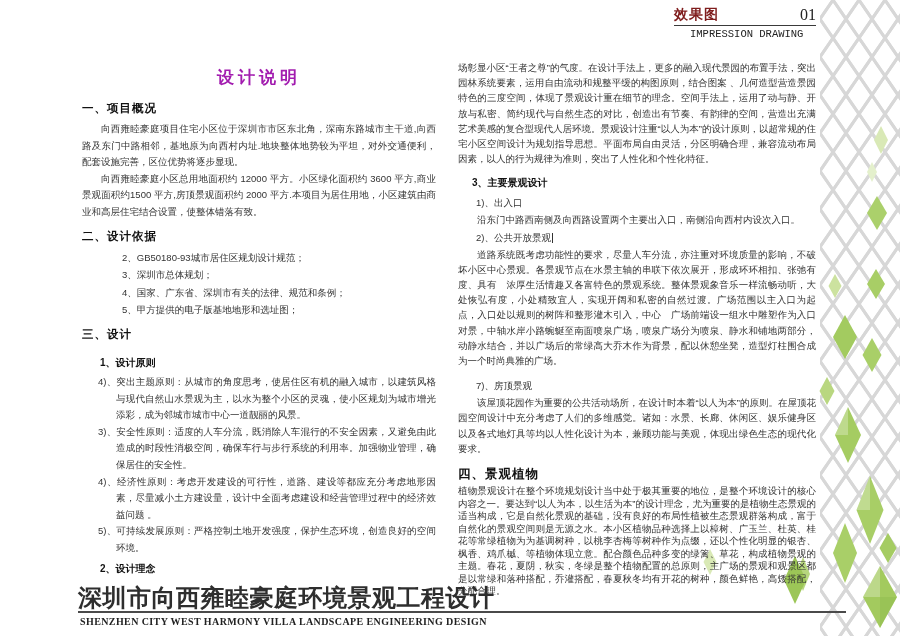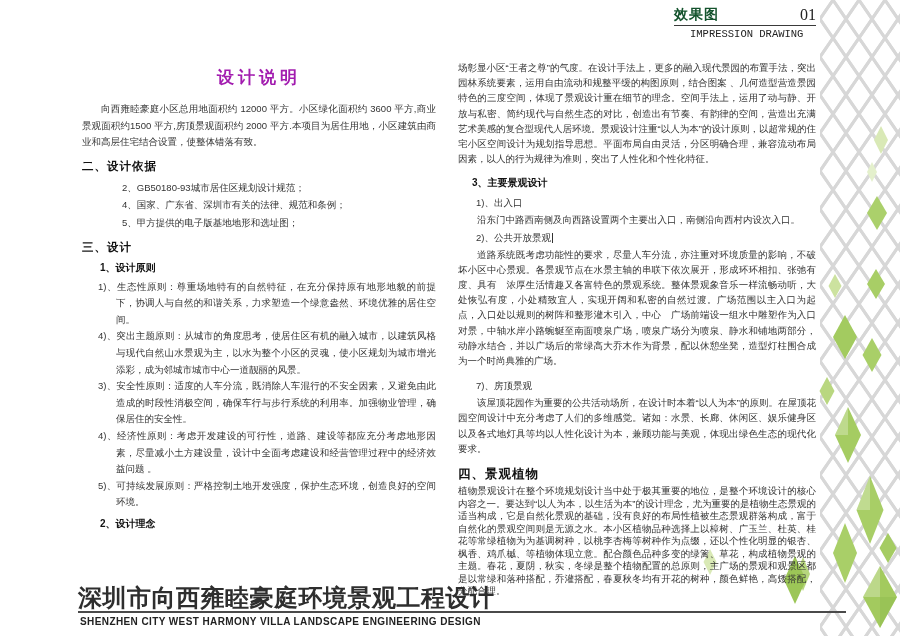--- a/index.html
+++ b/index.html
@@ -5,21 +5,21 @@
   html,body{margin:0;padding:0;background:#888;}
   #page{
     position:relative;width:900px;height:636px;background:#ffffff;
     font-family:"Liberation Sans","DejaVu Sans",sans-serif;color:#333;
     overflow:hidden;margin:0 auto;
   }
   
   .hdr{position:absolute;left:674px;top:6px;width:142px;}
   .hdr-row{display:flex;justify-content:space-between;align-items:flex-end;
     border-bottom:1.6px solid #3a3a3a;padding-bottom:1px;}
-  .hdr-cn{font-size:14px;font-weight:bold;color:#14532d;letter-spacing:1px;}
+  .hdr-cn{font-size:14px;font-weight:bold;color:#7f1d1d;letter-spacing:1px;}
   .hdr-num{font-size:16px;font-weight:normal;color:#222;font-family:"Liberation Serif",serif;}
   .hdr-en{font-size:10.5px;font-family:"Liberation Mono","DejaVu Sans Mono",monospace;
     color:#222;letter-spacing:0px;margin-top:2px;white-space:nowrap;margin-left:16px;}
   
   .colL{position:absolute;left:82px;top:66px;width:354px;}
   .colR{position:absolute;left:458px;top:60px;width:358px;}
   .doc-title{text-align:center;font-size:17px;font-weight:bold;color:#a21caf;
     letter-spacing:4px;margin:0 0 12px 0;}
   .h1{font-size:11.5px;font-weight:bold;color:#111;margin:8px 0 5px 0;letter-spacing:1px;}
   .h1-big{font-size:12.5px;font-weight:bold;color:#111;margin:10px 0 2px 0;letter-spacing:1px;}
@@ -35,21 +35,21 @@
   .plants{font-size:9.5px;line-height:12.5px;text-align:justify;margin:2px 0 0 0;color:#333;}
   .gap8{height:8px;}
   .cursor{display:inline-block;width:1px;height:10px;background:#333;
     vertical-align:middle;margin-left:1px;}
   
   .ftr-cn{position:absolute;left:78px;top:582px;font-size:24px;font-weight:bold;
     color:#2e2e2e;letter-spacing:0.5px;white-space:nowrap;
     font-family:Liberation Sans, sans-serif;}
   .ftr-line{position:absolute;left:78px;top:611px;width:768px;height:2px;background:#4a4a4a;}
   .ftr-en{position:absolute;left:80px;top:616px;font-size:10px;font-weight:bold;
-    font-family:Liberation Sans, sans-serif;color:#222;
+    font-family:Liberation Serif, serif;color:#222;
     letter-spacing:0.4px;white-space:nowrap;}
   .decor{position:absolute;left:690px;top:0;}
 </style>
 </head>
 <body>
 
 <div id="page">
 
   <svg class="decor" width="210" height="636" viewBox="0 0 210 636" aria-hidden="true">
     <defs>
@@ -91,28 +91,30 @@
   <div class="hdr">
     <div class="hdr-row">
       <span class="hdr-cn">效果图</span>
       <span class="hdr-num">01</span>
     </div>
     <div class="hdr-en">IMPRESSION DRAWING</div>
   </div>
 
   <div class="colL">
     <div class="doc-title">设计说明</div>
+    <div class="h1">一、项目概况</div>
+    <p class="p">向西雍睦豪庭项目住宅小区位于深圳市市区东北角，深南东路城市主干道,向西路及东门中路相邻，基地原为向西村内址.地块整体地势较为平坦，对外交通便利，配套设施完善，区位优势将逐步显现。</p>
     <p class="p">向西雍睦豪庭小区总用地面积约 12000 平方。小区绿化面积约 3600 平方,商业景观面积约1500 平方,房顶景观面积约 2000 平方.本项目为居住用地，小区建筑由商业和高层住宅结合设置，使整体错落有致。</p>
     <div class="h1">二、设计依据</div>
     <p class="li">2、GB50180-93城市居住区规划设计规范；</p>
+    <p class="li">3、深圳市总体规划；</p>
     <p class="li">4、国家、广东省、深圳市有关的法律、规范和条例；</p>
     <p class="li">5、甲方提供的电子版基地地形和选址图；</p>
     <div class="h1" style="margin-bottom:2px">三、设计</div>
-    <div class="h2" style="margin-top:6px">1、设计原则</div>
-    <p class="np">1)、生态性原则：尊重场地特有的自然特征，在充分保持原有地形地貌的前提下，协调人与自然的和谐关系，力求塑造一个绿意盎然、环境优雅的居住空间。</p>
+    <div class="h2" style="margin-top:14px">1、设计原则</div>
     <p class="np">4)、突出主题原则：从城市的角度思考，使居住区有机的融入城市，以建筑风格与现代自然山水景观为主，以水为整个小区的灵魂，使小区规划为城市增光添彩，成为邻城市城市中心一道靓丽的风景。</p>
     <p class="np">3)、安全性原则：适度的人车分流，既消除人车混行的不安全因素，又避免由此造成的时段性消极空间，确保车行与步行系统的利用率。加强物业管理，确保居住的安全性。</p>
     <p class="np">4)、经济性原则：考虑开发建设的可行性，道路、建设等都应充分考虑地形因素，尽量减小土方建设量，设计中全面考虑建设和经营管理过程中的经济效益问题 。</p>
     <p class="np">5)、可持续发展原则：严格控制土地开发强度，保护生态环境，创造良好的空间环境。</p>
     <div class="h2">2、设计理念</div>
 
   </div>
 
   <div class="colR">
     <p class="rp">场彰显小区“王者之尊”的气度。在设计手法上，更多的融入现代景园的布置手法，突出园林系统要素，运用自由流动和规整平缓的构图原则，结合图案 、几何造型营造景园特色的三度空间，体现了景观设计重在细节的理念。空间手法上，运用了动与静、开放与私密、简约现代与自然生态的对比，创造出有节奏、有韵律的空间，营造出充满艺术美感的复合型现代人居环境。景观设计注重“以人为本”的设计原则，以超常规的住宅小区空间设计为规划指导思想。平面布局自由灵活，分区明确合理，兼容流动布局因素，以人的行为规律为准则，突出了人性化和个性化特征。</p>

